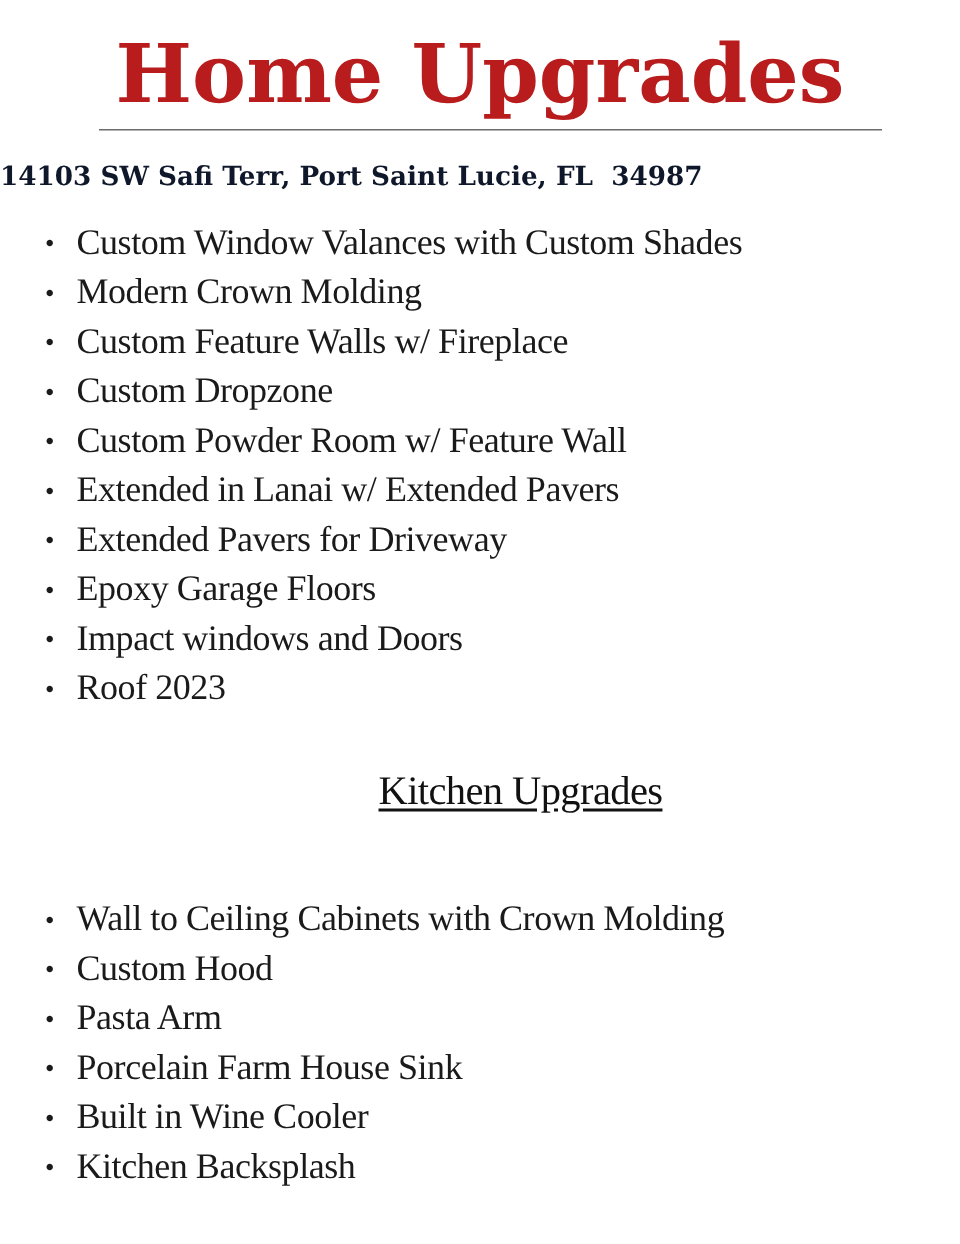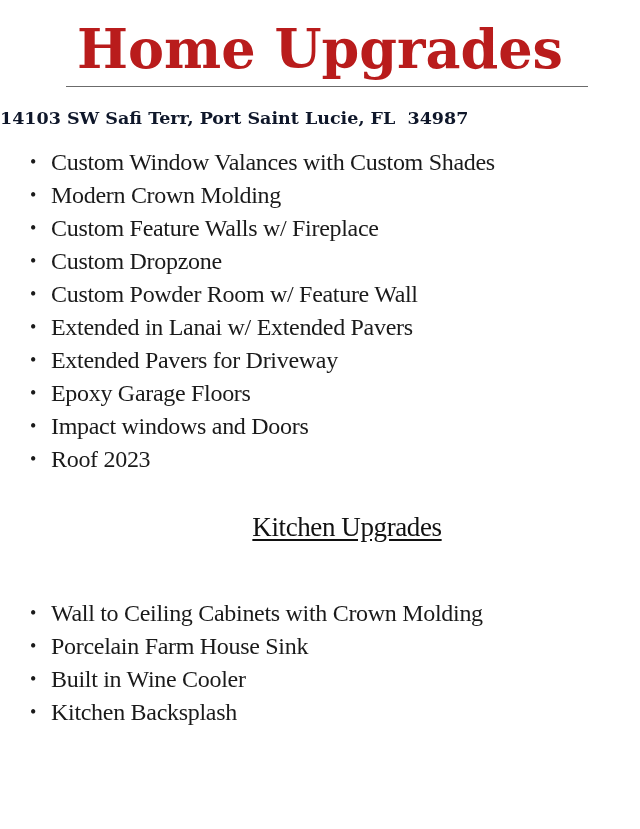--- a/index.html
+++ b/index.html
@@ -107,16 +107,18 @@
   <li><span class="bullet">•</span><span>Extended Pavers for Driveway</span></li>
   <li><span class="bullet">•</span><span>Epoxy Garage Floors</span></li>
   <li><span class="bullet">•</span><span>Impact windows and Doors</span></li>
   <li><span class="bullet">•</span><span>Roof 2023</span></li>
 </ul>
 
 <div class="section-heading">Kitchen Upgrades</div>
 
 <ul class="list list-kitchen">
   <li><span class="bullet">•</span><span>Wall to Ceiling Cabinets with Crown Molding</span></li>
+  <li><span class="bullet">•</span><span>Custom Hood</span></li>
+  <li><span class="bullet">•</span><span>Pasta Arm</span></li>
   <li><span class="bullet">•</span><span>Porcelain Farm House Sink</span></li>
   <li><span class="bullet">•</span><span>Built in Wine Cooler</span></li>
   <li><span class="bullet">•</span><span>Kitchen Backsplash</span></li>
 </ul>
 
 </body></html>

